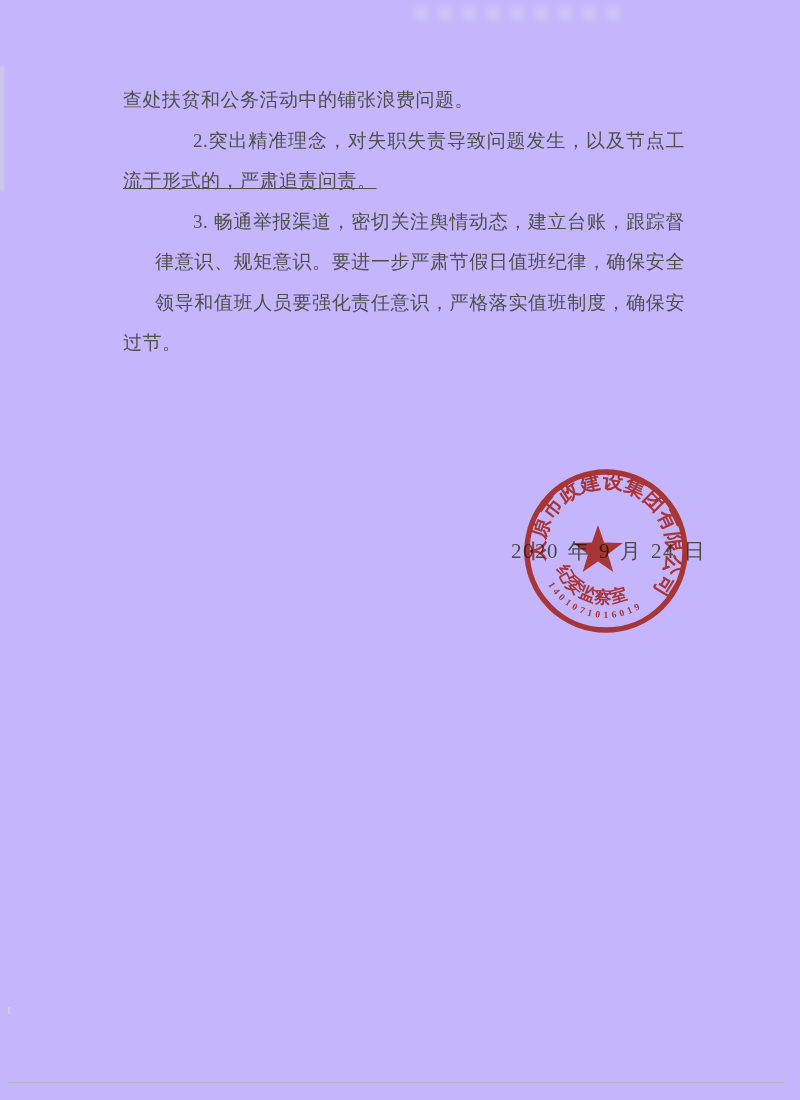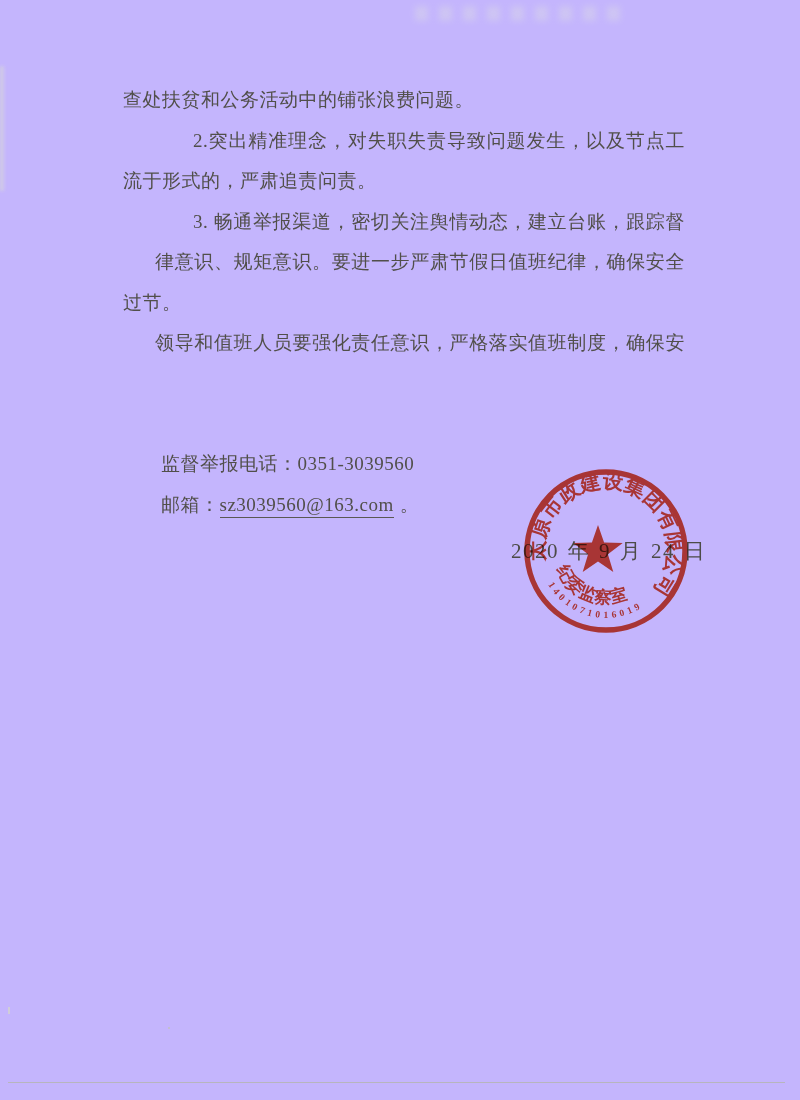--- a/index.html
+++ b/index.html
@@ -94,35 +94,27 @@
 
   <div class="bleed-top"></div>
   <div class="edge-smudge"></div>
   <div class="edge-mark"></div>
   <div class="speck"></div>
   <div class="bottom-scan-line"></div>
 
   <div class="body-text">
       <div class="line" style="text-indent: 0em;">查处扶贫和公务活动中的铺张浪费问题。</div>
       <div class="line justify" style="text-indent: 2em;">2.突出精准理念，对失职失责导致问题发生，以及节点工作</div>
-      <div class="line" style="text-indent: 0em;">流于形式的，严肃追责问责。</div>
+      <div class="line" style="text-indent: 0em; text-decoration: underline;">流于形式的，严肃追责问责。</div>
       <div class="line justify" style="text-indent: 2em;">3. 畅通举报渠道，密切关注舆情动态，建立台账，跟踪督办，</div>
       <div class="line justify" style="text-indent: 0em;">律意识、规矩意识。要进一步严肃节假日值班纪律，确保安全</div>
+      <div class="line justify" style="text-indent: 0em;">领导和值班人员要强化责任意识，严格落实值班制度，确保安全</div>
       <div class="line" style="text-indent: 0em;">过节。</div>
-      <div class="line justify" style="text-indent: 0em;">领导和值班人员要强化责任意识，严格落实值班制度，确保安全</div>
     </div>
 
-  <div class="contact-block">
-    <div class="line indent2">
-      <span>监督举报电话：0351-3039560</span>
-    </div>
-    <div class="line indent2">
-      <span>邮箱：</span><span class="email">sz3039560@163.com</span><span class="email-suffix">。</span>
-    </div>
-  </div>
 
   <div class="date-line">2020 年 9 月 24 日</div>
 
   <svg class="seal" width="170" height="170" viewBox="0 0 170 170">
     <defs>
       <path id="arcCompany" d="M 23.9,93.8 A 62,62 0 1 1 124.9,130.5" fill="none"></path>
       <path id="arcDept" d="M 36.1,101.8 A 52,52 0 0 0 111,129" fill="none"></path>
       <path id="arcNum" d="M 27,117.5 A 67,67 0 0 0 126.2,136.8" fill="none"></path>
     </defs>
     <circle cx="85" cy="84" r="79" fill="none" stroke="#d93e28" stroke-width="5.5"></circle>

